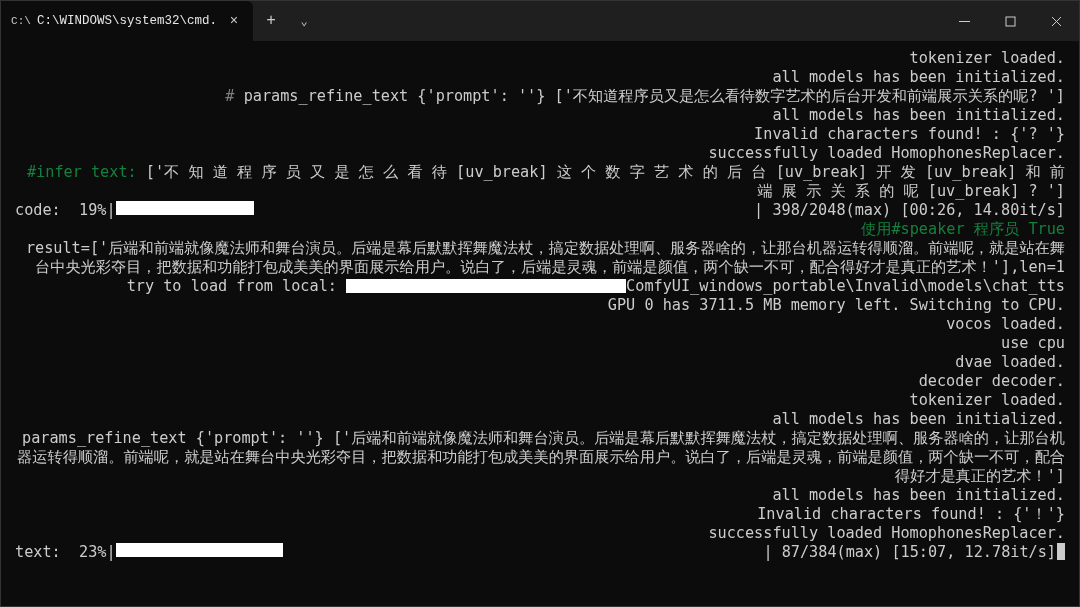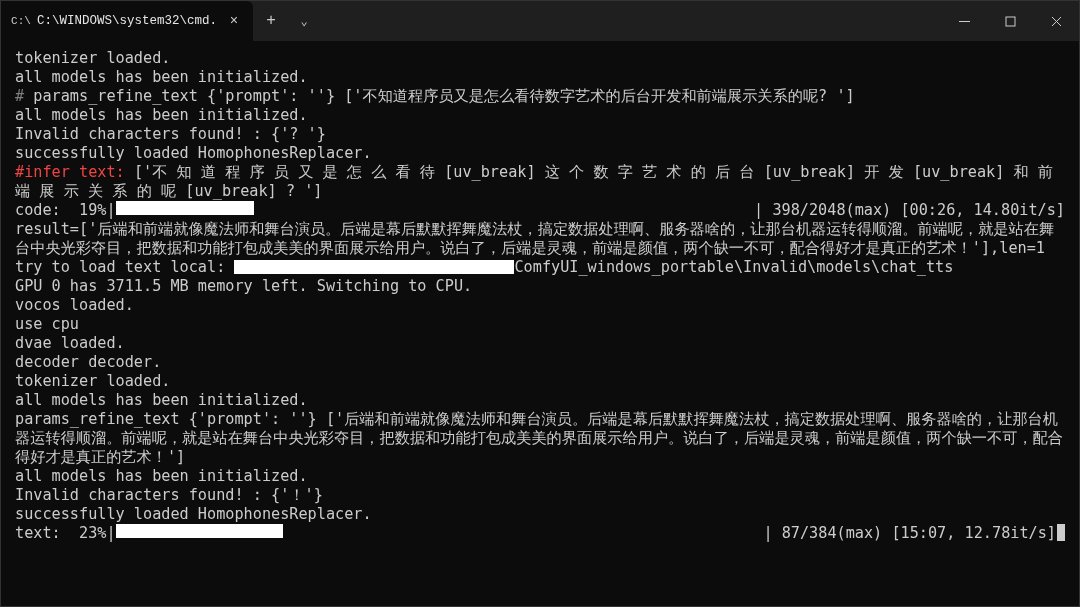--- a/index.html
+++ b/index.html
@@ -9,23 +9,23 @@
   .tab { display:flex; align-items:center; gap:8px; padding:0 10px 0 12px; background:#0c0c0c; min-width:230px; border-top-right-radius:6px; }
   .tab-icon { width:16px; height:16px; display:flex; align-items:center; justify-content:center; color:#ccc; font-size:11px; }
   .tab-title { color:#e6e6e6; font-size:12.5px; font-family:Liberation Mono, monospace; flex:1; white-space:nowrap; overflow:hidden; text-overflow:ellipsis; }
   .tab-close { width:18px; height:18px; display:flex; align-items:center; justify-content:center; color:#ccc; font-size:14px; border-radius:3px; }
   .newtab { width:36px; display:flex; align-items:center; justify-content:center; color:#ccc; font-size:16px; }
   .chev { width:30px; display:flex; align-items:center; justify-content:center; color:#ccc; font-size:12px; }
   .spacer { flex:1; }
   .winbtn { width:46px; display:flex; align-items:center; justify-content:center; color:#ccc; }
   .winbtn svg { width:11px; height:11px; }
   .terminal { flex:1; background:#0c0c0c; padding:8px 14px; overflow:hidden; }
-  .line { color:#cccccc; font-size:15.2px; line-height:1.25; white-space:pre-wrap; word-break:break-all; font-family:Consolas,"SimSun","Microsoft YaHei",monospace; }
+  .line { color:#cccccc; font-size:15.2px; line-height:1.25; white-space:pre-wrap; word-break:break-all; font-family:Consolas,"SimSun","Microsoft YaHei",monospace;text-align:right; }
   .comment { color:#7e7e7e; }
-  .yellow { color:#ef4444; }
+  .yellow { color:#15803d; }
   .bar { display:inline-block; background:#ffffff; height:14px; vertical-align:-1px; }
   .progrow { display:flex; }
   .progrow .lead { white-space:pre; }
   .progrow .track { flex:1; }
   .progrow .tail { white-space:pre; }
   .cursor { display:inline-block; width:8px; height:17px; background:#cccccc; vertical-align:-2px; margin-left:1px; }
   .redacted { display:inline-block; height:14px; background:#fff; vertical-align:-2px; }
 </style>
 </head>
 <body>
@@ -62,22 +62,23 @@
     <div class="line">tokenizer loaded.</div>
     <div class="line">all models has been initialized.</div>
     <div class="line"><span class="comment"># </span><span>params_refine_text {'prompt': ''} ['不知道程序员又是怎么看待数字艺术的后台开发和前端展示关系的呢? ']</span></div>
     <div class="line">all models has been initialized.</div>
     <div class="line">Invalid characters found! : {'? '}</div>
     <div class="line">successfully loaded HomophonesReplacer.</div>
     <div class="line"><span class="yellow">#infer text:</span><span> ['不 知 道 程 序 员 又 是 怎 么 看 待 [uv_break] 这 个 数 字 艺 术 的 后 台 [uv_break] 开 发 [uv_break] 和 前 端 展 示 关 系 的 呢 [uv_break] ? ']</span></div>
     <div class="line progrow">
       <span class="lead">code:  19%|</span><span class="bar" id="bar2" style="width: 138.7px;"></span><span class="track"></span><span class="tail">| 398/2048(max) [00:26, 14.80it/s]</span>
     </div>
+    <div class="line yellow"> 使用#speaker 程序员 True</div>
     <div class="line">result=['后端和前端就像魔法师和舞台演员。后端是幕后默默挥舞魔法杖，搞定数据处理啊、服务器啥的，让那台机器运转得顺溜。前端呢，就是站在舞台中央光彩夺目，把数据和功能打包成美美的界面展示给用户。说白了，后端是灵魂，前端是颜值，两个缺一不可，配合得好才是真正的艺术！'],len=1</div>
-    <div class="line"><span>try to load text local: </span><span class="redacted" style="width:280px"></span><span>ComfyUI_windows_portable\Invalid\models\chat_tts</span></div>
+    <div class="line"><span>try to load from local: </span><span class="redacted" style="width:280px"></span><span>ComfyUI_windows_portable\Invalid\models\chat_tts</span></div>
     <div class="line">GPU 0 has 3711.5 MB memory left. Switching to CPU.</div>
     <div class="line">vocos loaded.</div>
     <div class="line">use cpu</div>
     <div class="line">dvae loaded.</div>
     <div class="line">decoder decoder.</div>
     <div class="line">tokenizer loaded.</div>
     <div class="line">all models has been initialized.</div>
     <div class="line">params_refine_text {'prompt': ''} ['后端和前端就像魔法师和舞台演员。后端是幕后默默挥舞魔法杖，搞定数据处理啊、服务器啥的，让那台机器运转得顺溜。前端呢，就是站在舞台中央光彩夺目，把数据和功能打包成美美的界面展示给用户。说白了，后端是灵魂，前端是颜值，两个缺一不可，配合得好才是真正的艺术！']</div>
     <div class="line">all models has been initialized.</div>
     <div class="line">Invalid characters found! : {'！'}</div>

